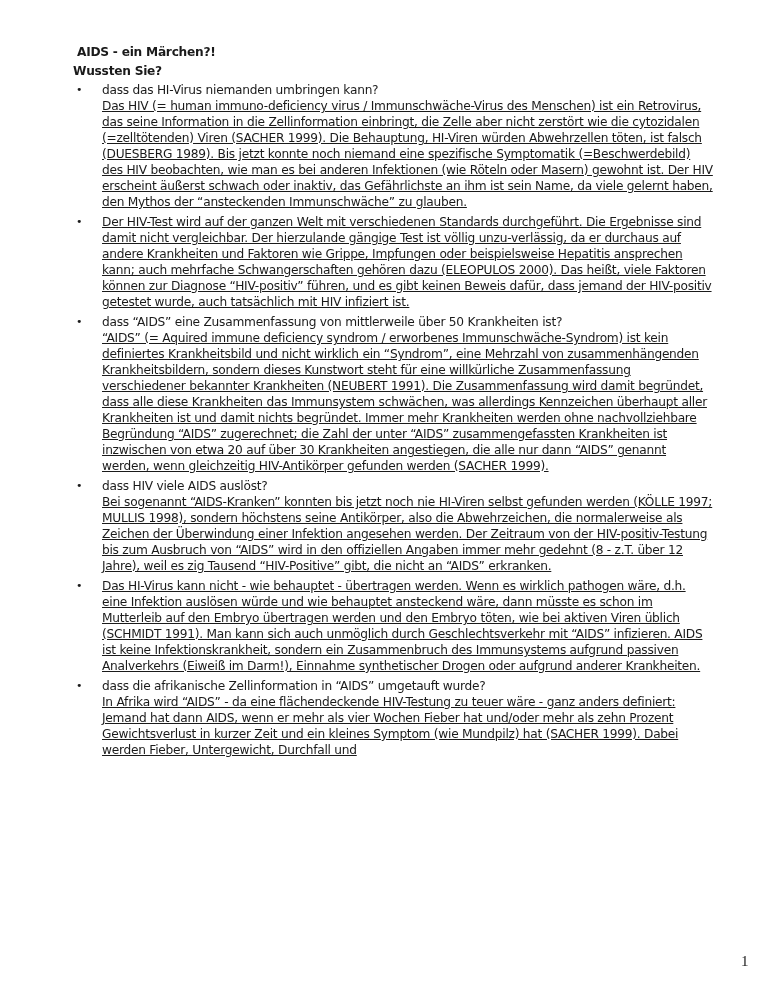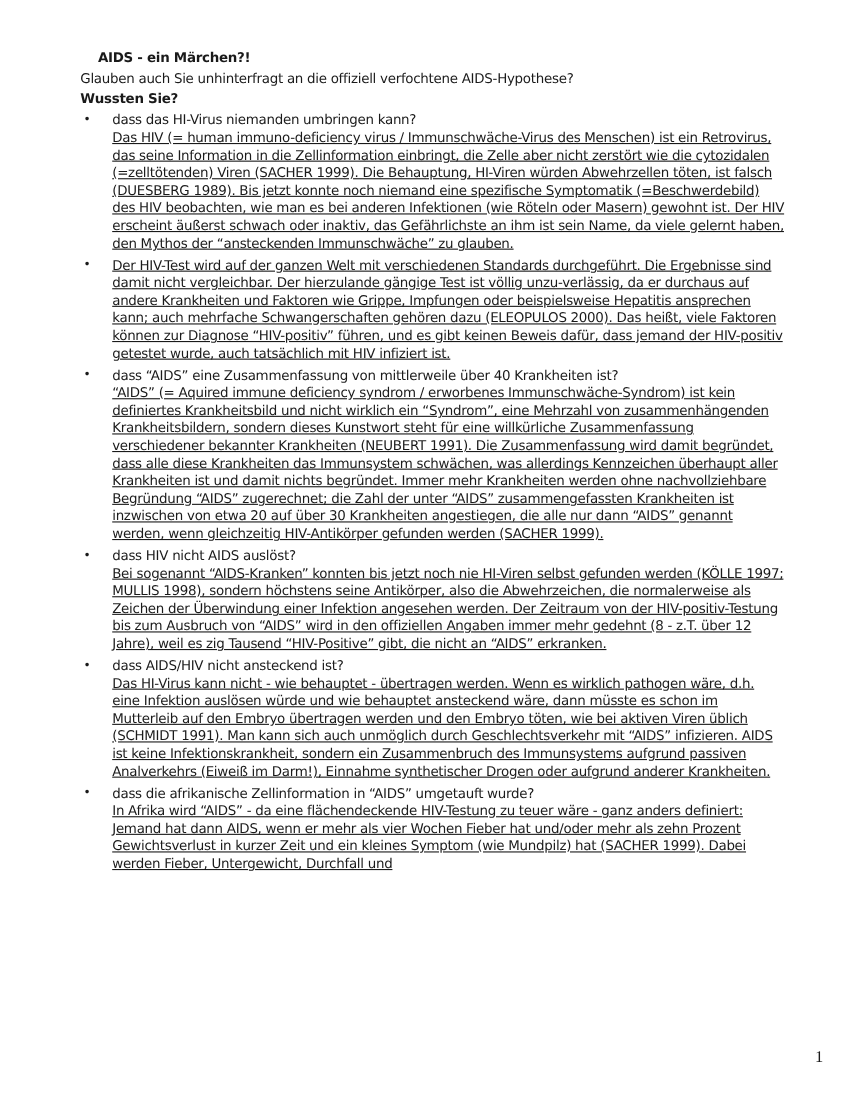--- a/index.html
+++ b/index.html
@@ -1,63 +1,61 @@
 <!DOCTYPE html>
 <html><head>
 <meta charset="utf-8">
 <style>
   html, body { margin: 0; padding: 0; background: #ffffff; }
   body {
     width: 768px; height: 994px; position: relative; overflow: hidden;
     font-family: "DejaVu Sans", sans-serif; color: #1a1a1a;
   }
   .page { position: absolute; left: 73px; top: 44px; width: 640px; font-size: 12.2px; line-height: 16px; letter-spacing: -0.25px; }
-  .title { font-weight: bold; margin: 0 0 3px 16px; font-size: 12.2px; }
+  .title { font-weight: bold; margin: 0 0 3px 4px; font-size: 12.2px; }
   .intro { margin: 0 0 3px 0; }
   .subtitle { font-weight: bold; margin: 0 0 3px 0; }
   ul.items { list-style: none; margin: 0; padding: 0; }
   ul.items li { position: relative; padding-left: 29px; margin-bottom: 4px; }
   ul.items li .bullet { position: absolute; left: 3px; top: 0; font-size: 11px; }
   .q { display: block; }
   .a { display: block; text-decoration: underline; }
   .page-number {
     position: absolute; left: 741px; top: 953px; font-family: "Liberation Serif", serif;
     font-size: 15px; color: #1a1a1a;
   }
 </style>
 </head>
 <body>
 
 <div class="page">
   <div class="title">AIDS - ein Märchen?!</div>
-  <div class="intro">Glauben auch Sie unhinterfragt an die offiziell verfochtene AIDS-Hypothese?</div>
   <div class="subtitle">Wussten Sie?</div>
   <ul class="items">
     <li>
       <span class="bullet">•</span>
       <span class="q">dass das HI-Virus niemanden umbringen kann?</span>
       <span class="a">Das HIV (= human immuno-deficiency virus / Immunschwäche-Virus des Menschen) ist ein Retrovirus, das seine Information in die Zellinformation einbringt, die Zelle aber nicht zerstört wie die cytozidalen (=zelltötenden) Viren (SACHER 1999). Die Behauptung, HI-Viren würden Abwehrzellen töten, ist falsch (DUESBERG 1989). Bis jetzt konnte noch niemand eine spezifische Symptomatik (=Beschwerdebild) des HIV beobachten, wie man es bei anderen Infektionen (wie Röteln oder Masern) gewohnt ist. Der HIV erscheint äußerst schwach oder inaktiv, das Gefährlichste an ihm ist sein Name, da viele gelernt haben, den Mythos der “ansteckenden Immunschwäche” zu glauben.</span>
     </li>
     <li>
       <span class="bullet">•</span>
       <span class="a">Der HIV-Test wird auf der ganzen Welt mit verschiedenen Standards durchgeführt. Die Ergebnisse sind damit nicht vergleichbar. Der hierzulande gängige Test ist völlig unzu-verlässig, da er durchaus auf andere Krankheiten und Faktoren wie Grippe, Impfungen oder beispielsweise Hepatitis ansprechen kann; auch mehrfache Schwangerschaften gehören dazu (ELEOPULOS 2000). Das heißt, viele Faktoren können zur Diagnose “HIV-positiv” führen, und es gibt keinen Beweis dafür, dass jemand der HIV-positiv getestet wurde, auch tatsächlich mit HIV infiziert ist.</span>
     </li>
     <li>
       <span class="bullet">•</span>
-      <span class="q">dass “AIDS” eine Zusammenfassung von mittlerweile über 40 Krankheiten ist?</span>
+      <span class="q">dass “AIDS” eine Zusammenfassung von mittlerweile über 50 Krankheiten ist?</span>
       <span class="a"> “AIDS” (= Aquired immune deficiency syndrom / erworbenes Immunschwäche-Syndrom) ist kein definiertes Krankheitsbild und nicht wirklich ein “Syndrom”, eine Mehrzahl von zusammenhängenden Krankheitsbildern, sondern dieses Kunstwort steht für eine willkürliche Zusammenfassung verschiedener bekannter Krankheiten (NEUBERT 1991). Die Zusammenfassung wird damit begründet, dass alle diese Krankheiten das Immunsystem schwächen, was allerdings Kennzeichen überhaupt aller Krankheiten ist und damit nichts begründet. Immer mehr Krankheiten werden ohne nachvollziehbare Begründung “AIDS” zugerechnet; die Zahl der unter “AIDS” zusammengefassten Krankheiten ist inzwischen von etwa 20 auf über 30 Krankheiten angestiegen, die alle nur dann “AIDS” genannt werden, wenn gleichzeitig HIV-Antikörper gefunden werden (SACHER 1999).</span>
     </li>
     <li>
       <span class="bullet">•</span>
-      <span class="q">dass HIV nicht AIDS auslöst?</span>
+      <span class="q">dass HIV viele AIDS auslöst?</span>
       <span class="a">Bei sogenannt “AIDS-Kranken” konnten bis jetzt noch nie HI-Viren selbst gefunden werden (KÖLLE 1997; MULLIS 1998), sondern höchstens seine Antikörper, also die Abwehrzeichen, die normalerweise als Zeichen der Überwindung einer Infektion angesehen werden. Der Zeitraum von der HIV-positiv-Testung bis zum Ausbruch von “AIDS” wird in den offiziellen Angaben immer mehr gedehnt  (8 - z.T. über 12 Jahre), weil es zig Tausend “HIV-Positive” gibt, die nicht an “AIDS” erkranken.</span>
     </li>
     <li>
       <span class="bullet">•</span>
-      <span class="q">dass AIDS/HIV nicht ansteckend ist?</span>
       <span class="a">Das HI-Virus kann nicht - wie behauptet - übertragen werden. Wenn es wirklich pathogen wäre, d.h. eine Infektion auslösen würde und wie behauptet ansteckend wäre, dann müsste es schon im Mutterleib auf den Embryo übertragen werden und den Embryo töten, wie bei aktiven Viren üblich (SCHMIDT 1991). Man kann sich auch unmöglich durch Geschlechtsverkehr mit “AIDS” infizieren. AIDS ist keine Infektionskrankheit, sondern ein Zusammenbruch des Immunsystems aufgrund passiven Analverkehrs (Eiweiß im Darm!), Einnahme synthetischer Drogen oder aufgrund anderer Krankheiten.</span>
     </li>
     <li>
       <span class="bullet">•</span>
       <span class="q">dass die afrikanische Zellinformation in “AIDS” umgetauft wurde?</span>
       <span class="a">In Afrika wird “AIDS” - da eine flächendeckende HIV-Testung zu teuer wäre - ganz anders definiert: Jemand hat dann AIDS, wenn er mehr als vier Wochen Fieber hat und/oder mehr als zehn Prozent Gewichtsverlust in kurzer Zeit und ein kleines Symptom (wie Mundpilz) hat (SACHER 1999). Dabei werden Fieber, Untergewicht, Durchfall und</span>
     </li>
   </ul>
 </div>
 

